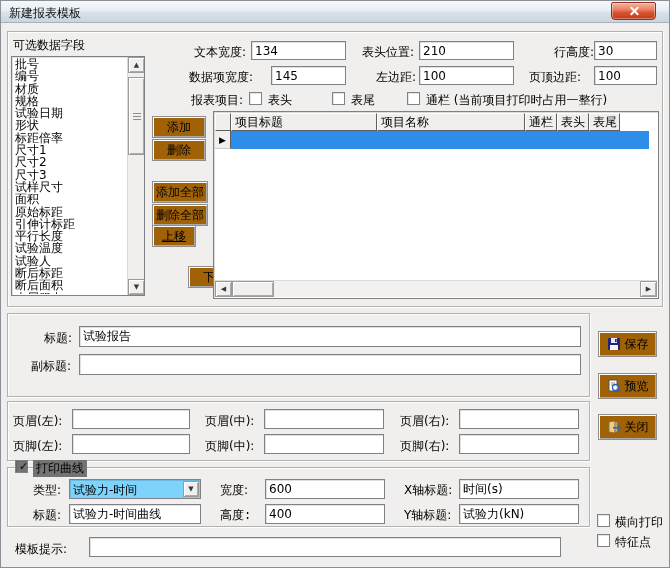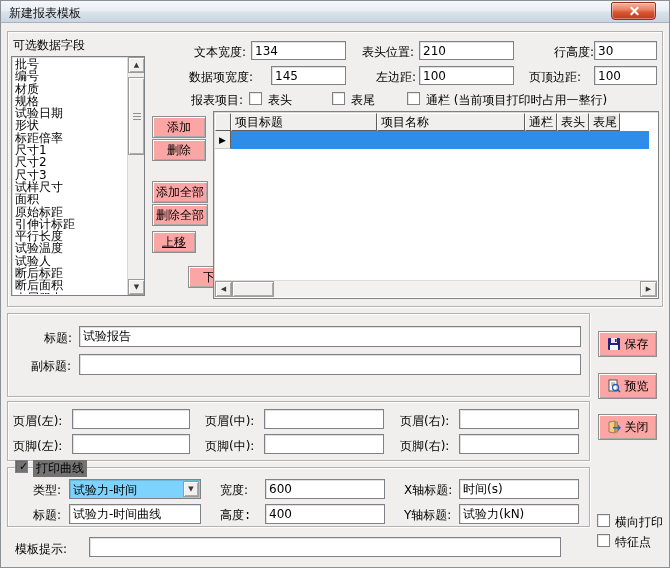--- a/index.html
+++ b/index.html
@@ -18,21 +18,21 @@
   .close-x { position:absolute; left:50%; top:50%; width:9px; height:9px; transform:translate(-50%,-50%); }
   .close-x::before,.close-x::after { content:""; position:absolute; left:4px; top:-1px; width:2px; height:11px; background:#fff; border-radius:1px; }
   .close-x::before { transform:rotate(45deg); }
   .close-x::after  { transform:rotate(-45deg); }
 
   
   .lbl { position:absolute; font-size:12px; white-space:nowrap; color:#000; }
   .inp { position:absolute; background:#fff; border:1px solid #7E8287;
     box-shadow:inset 1px 1px 0 rgba(0,0,0,0.12); font-size:12px; padding:1px 3px; color:#000; }
   input.inp { outline:none; }
-  .btn { position:absolute; background:#fca5a5; border:1px solid #8E8E8E;
+  .btn { position:absolute; background:#a16207; border:1px solid #8E8E8E;
     box-shadow:inset 1px 1px 0 #FFFFFF, inset -1px -1px 0 #A9A9A9;
     font-size:12px; color:#000; text-align:center; cursor:pointer;
     display:flex; align-items:center; justify-content:center; }
   .grp { position:absolute; border:1px solid #B2B2B2;
     box-shadow:inset 1px 1px 0 rgba(255,255,255,0.9), 1px 1px 0 rgba(255,255,255,0.9); }
   .checkbox { position:absolute; width:13px; height:13px; background:#fff; border:1px solid #7E8287;
     box-shadow:inset 1px 1px 0 rgba(0,0,0,0.1); font-size:11px; line-height:12px; text-align:center; cursor:pointer; }
   .checkbox.checked::after { content:"✓"; color:#000; font-weight:bold; }
 
   
@@ -124,21 +124,21 @@
         <span class="grip"></span>
       </div>
     <div class="sbtn down">▼</div>
   </div>
 </div>
 
 <button class="btn" style="left:151px; top:115px; width:54px; height:22px;">添加</button>
 <button class="btn" style="left:151px; top:138px; width:54px; height:22px;">删除</button>
 <button class="btn" style="left:151px; top:180px; width:56px; height:22px;">添加全部</button>
 <button class="btn" style="left:151px; top:203px; width:56px; height:22px;">删除全部</button>
-<button class="btn" style="left:151px; top:230px; width:44px; height:22px;text-decoration:underline;">上移</button>
+<button class="btn" style="left:151px; top:224px; width:44px; height:22px;text-decoration:underline;">上移</button>
 <button class="btn" style="left:151px; top:265px; width:54px; height:22px;margin-left:36px;">下移</button>
 
 <div class="lbl" style="left:193px; top:43px;">文本宽度:</div>
 <input class="inp" style="left: 250px; top: 40px; width: 95px; height: 19px;" value="134">
 <div class="lbl" style="left:361px; top:43px;">表头位置:</div>
 <input class="inp" style="left: 418px; top: 40px; width: 95px; height: 19px;" value="210">
 <div class="lbl" style="left:553px; top:43px;">行高度:</div>
 <input class="inp" style="left: 593px; top: 40px; width: 63px; height: 19px;" value="30">
 
 <div class="lbl" style="left:188px; top:68px;">数据项宽度:</div>

